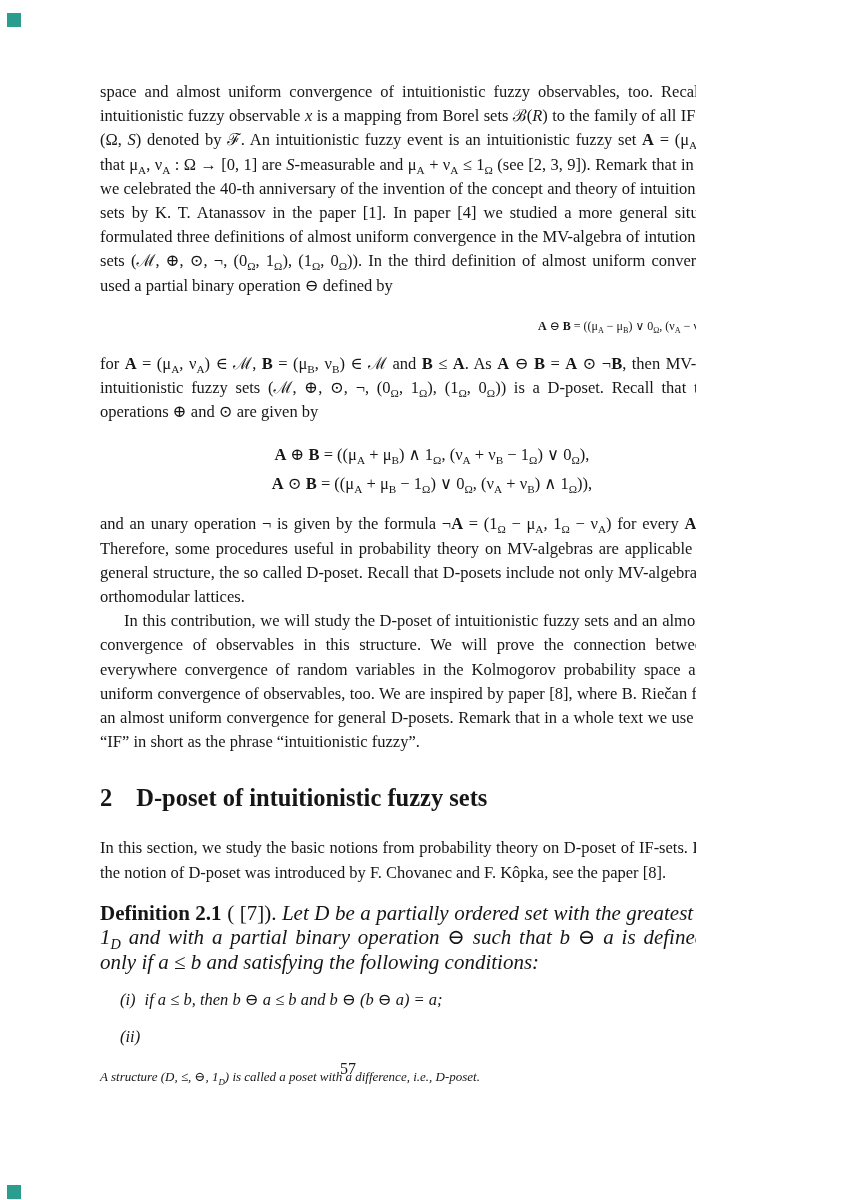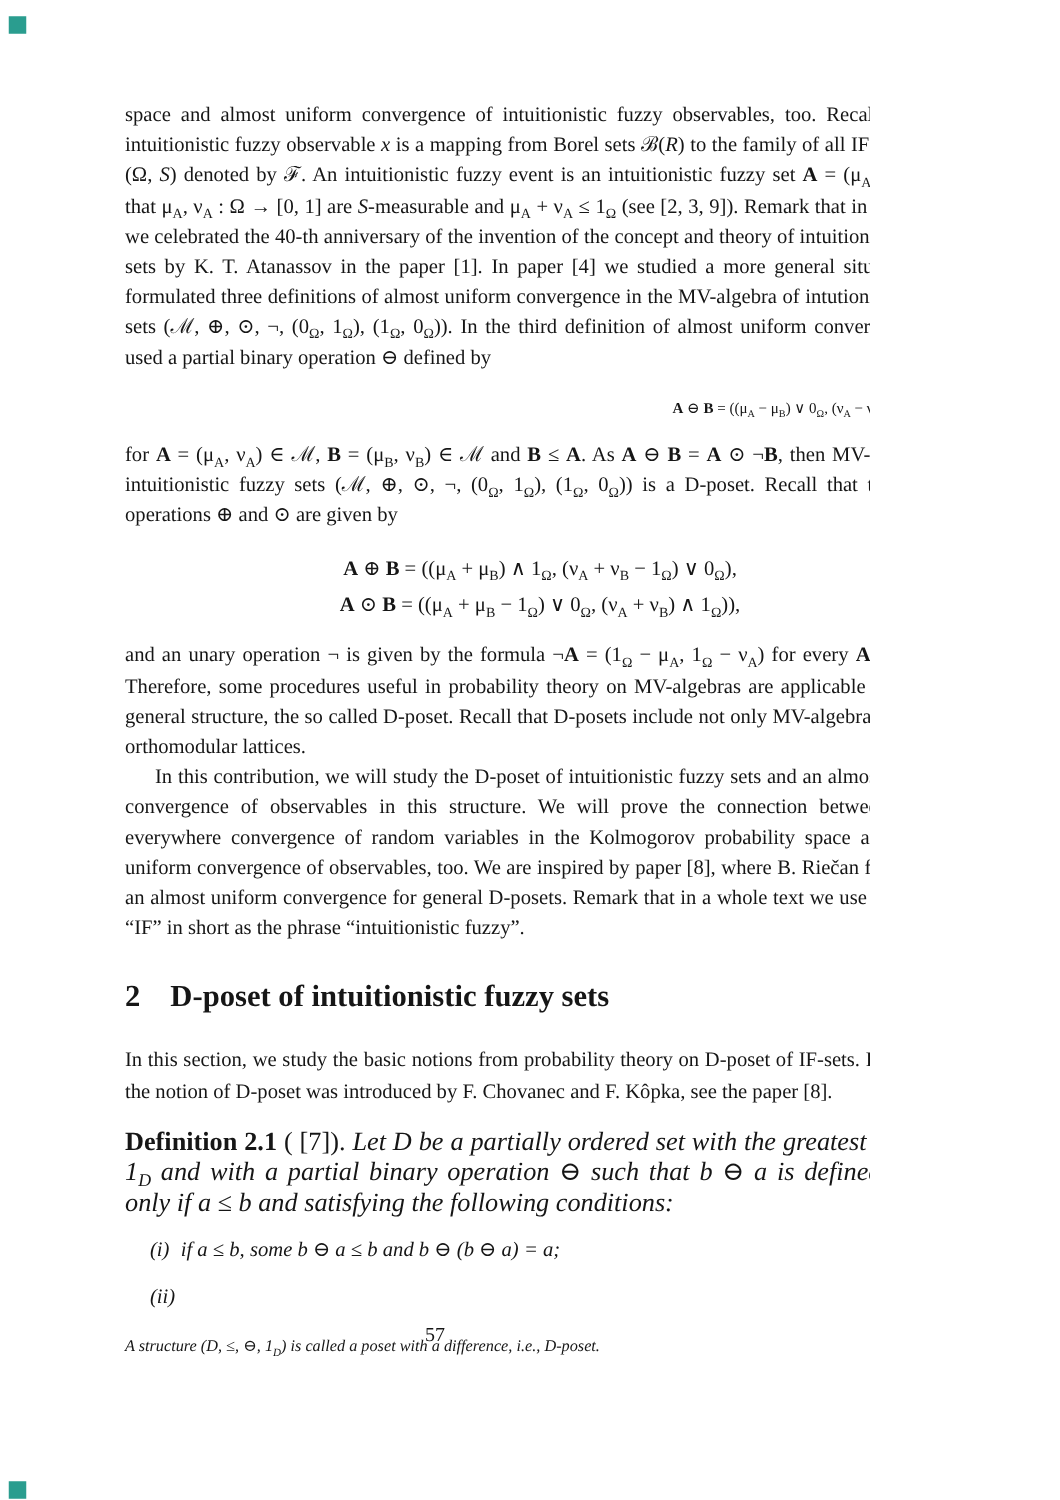--- a/index.html
+++ b/index.html
@@ -104,21 +104,21 @@
     <p class="body">In this section, we study the basic notions from probability theory on D-poset of IF-sets. Recall that the notion of D-poset was introduced by F. Chovanec and F. Kôpka, see the paper [8].</p>
 
     <p class="definition">
       <span class="def-label">Definition 2.1</span>
       <span class="def-ref">( [7]).</span>
       <span class="def-italic">Let <i>D</i> be a partially ordered set with the greatest element 1<sub>D</sub> and with a partial binary operation ⊖ such that b ⊖ a is defined if and only if a ≤ b and satisfying the following conditions:</span>
     </p>
 
     <div class="cond-item">
       <span class="cond-label">(i)</span>
-      <span class="cond-text">if a ≤ b, some b ⊖ a ≤ b and b ⊖ (b ⊖ a) = a;</span>
+      <span class="cond-text">if a ≤ b, then b ⊖ a ≤ b and b ⊖ (b ⊖ a) = a;</span>
     </div>
 
     <div class="cond-item">
       <span class="cond-label">(ii)</span>
     </div>
 
     <p class="closing">A structure (D, ≤, ⊖, 1<sub>D</sub>) is called a poset with a difference, i.e., D-poset.</p>
 
   </div>
 

